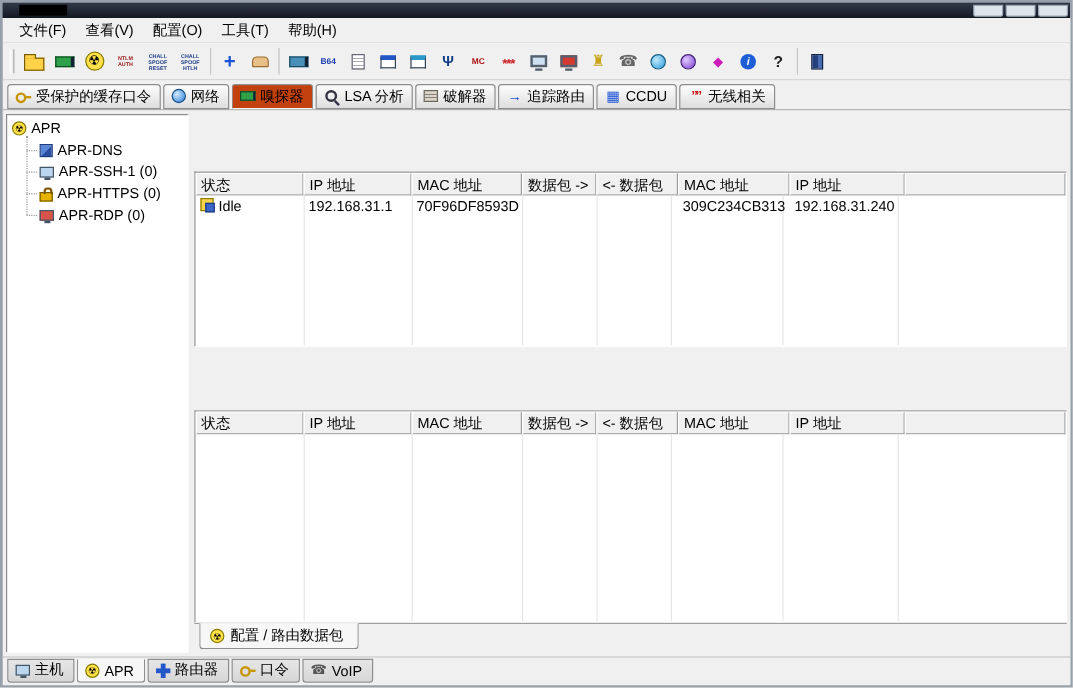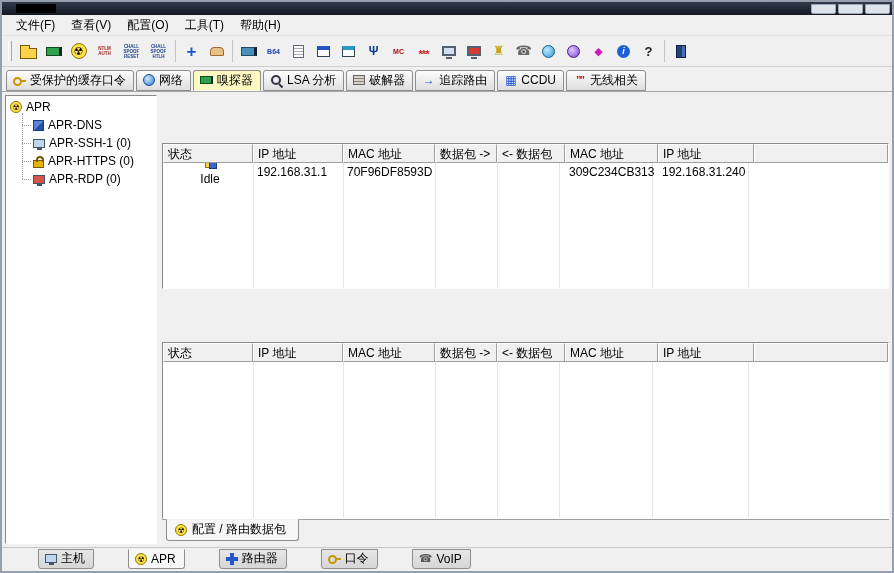--- a/index.html
+++ b/index.html
@@ -55,21 +55,21 @@
   .i-ball { width:13px; height:13px; border-radius:50%; background:radial-gradient(circle at 35% 35%,#e0c9ff,#7a3fd0); border:1px solid #46207a; }
   .i-plug { font-size:11px; color:#cc1db8; }
   .i-info { width:13px; height:13px; border-radius:50%; background:#1f5fd6; color:#fff; font-style:italic; font-weight:bold; font-size:9px; line-height:13px; text-align:center; }
   .i-help { font-size:13px; font-weight:bold; color:#222; }
   .i-exit { width:10px; height:13px; background:linear-gradient(90deg,#24407c 60%,#4a6cb0 60%); border:1px solid #0e2248; }
 
   
   .tabbar { height:25px; background:#f0f0f0; display:flex; align-items:flex-end; gap:2px; padding:2px 0 0 4px; border-bottom:1px solid #a8a8a8; flex:0 0 auto; }
   .tab { display:flex; align-items:center; gap:4px; padding:2px 7px 3px 6px; border:1px solid #8e8e8e; border-radius:3px 3px 0 0;
          background:linear-gradient(#fdfdfd,#dedede); height:21px; cursor:default; white-space:nowrap; }
-  .tab.active { background:#fef9c3; border-bottom-color:#f7f7f7;align-items:center; }
+  .tab.active { background:#c2410c; border-bottom-color:#f7f7f7;align-items:center; }
 
   
   .mi { width:13px; height:13px; flex:0 0 auto; display:inline-flex; align-items:center; justify-content:center; }
   .m-key { position:relative; }
   .m-key::before { content:""; position:absolute; left:0; top:3px; width:5px; height:5px; border:2px solid #c79600; border-radius:50%; }
   .m-key::after { content:""; position:absolute; left:8px; top:6px; width:5px; height:2px; background:#c79600; box-shadow:3px 2px 0 -1px #c79600; }
   .m-globe { width:12px; height:12px; border-radius:50%; background:radial-gradient(circle at 35% 35%,#cfeaff,#2a7bd6); border:1px solid #15508a; }
   .m-card { width:13px; height:8px; background:#2fa14a; border:1px solid #0c4d1e; border-right:2px solid #123; }
   .m-mag { position:relative; }
   .m-mag::before { content:""; position:absolute; left:1px; top:1px; width:6px; height:6px; border:2px solid #334; border-radius:50%; }
@@ -109,30 +109,30 @@
   .table-bottom { flex:1; min-height:0; }
   .thead { display:flex; height:19px; flex:0 0 auto; background:#f0f0f0; }
   .hcell { border:1px solid; border-color:#ffffff #9d9d9d #9d9d9d #ffffff; background:#f0f0f0; padding:1px 4px 0 4px; overflow:hidden; white-space:nowrap; cursor:default; }
   .c0{width:90px;flex:0 0 auto} .c1{width:90px;flex:0 0 auto} .c2{width:92px;flex:0 0 auto}
   .c3{width:62px;flex:0 0 auto} .c4{width:68px;flex:0 0 auto} .c5{width:93px;flex:0 0 auto}
   .c6{width:96px;flex:0 0 auto} .cf{flex:1}
   .tbody { position:relative; flex:1; background:#fff; overflow:hidden; }
   .vline { position:absolute; top:0; bottom:0; width:1px; background:#e6e6e6; }
   .trow { position:relative; display:flex; height:17px; align-items:center; }
   .cell { padding-left:4px; overflow:hidden; white-space:nowrap; }
-  .cell.first { display:flex; align-items:center; gap:4px;flex-direction:column; }
+  .cell.first { display:flex; gap:4px; }
 
   .content-tabstrip { height:25px; flex:0 0 auto; background:#f0f0f0; display:flex; align-items:flex-start; padding-left:4px; border-top:1px solid #a0a0a0; }
   .ctab { display:flex; align-items:center; gap:5px; padding:2px 12px 3px 8px; border:1px solid #8e8e8e; border-top:1px solid #f0f0f0; margin-top:-1px;
           border-radius:0 0 3px 3px; background:#f7f7f7; height:22px; white-space:nowrap; cursor:default; }
 
   
   .bottom-tabbar { height:24px; flex:0 0 auto; background:#f0f0f0; display:flex; align-items:flex-start; gap:2px; padding:1px 0 0 4px; border-top:1px solid #c8c8c8; }
   .btab { display:flex; align-items:center; gap:4px; padding:2px 8px 3px 6px; border:1px solid #8e8e8e; border-radius:0 0 3px 3px;
-          background:linear-gradient(#e6e6e6,#d6d6d6); height:20px; cursor:default; white-space:nowrap;margin-left:32px; }
+          background:linear-gradient(#e6e6e6,#d6d6d6); height:20px; cursor:default; white-space:nowrap; }
   .btab.active { background:#f7f7f7; border-top-color:#f7f7f7; }
 
   
   .statusbar { height:21px; flex:0 0 auto; background:#f0f0f0; border-top:1px solid #d8d8d8; display:flex; align-items:center; padding:0 4px; gap:6px; }
   .status-cell { display:flex; gap:6px; align-items:center; border:1px solid; border-color:#9a9a9a #fff #fff #9a9a9a; padding:1px 8px; height:17px; flex:1; }
 </style>
 </head>
 <body>
 
 <div class="window">

